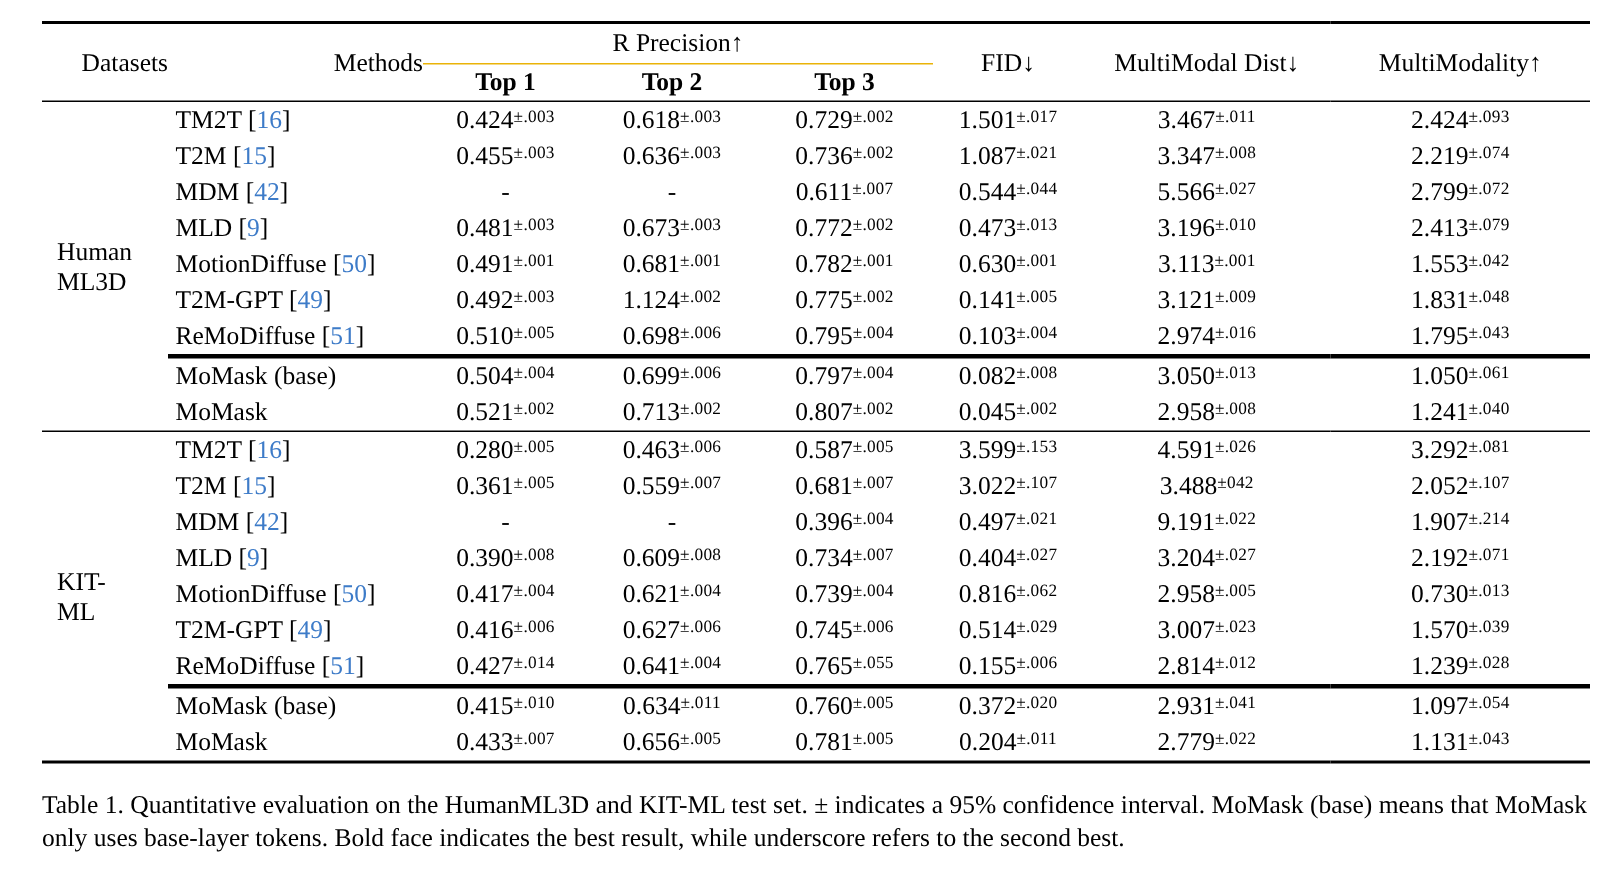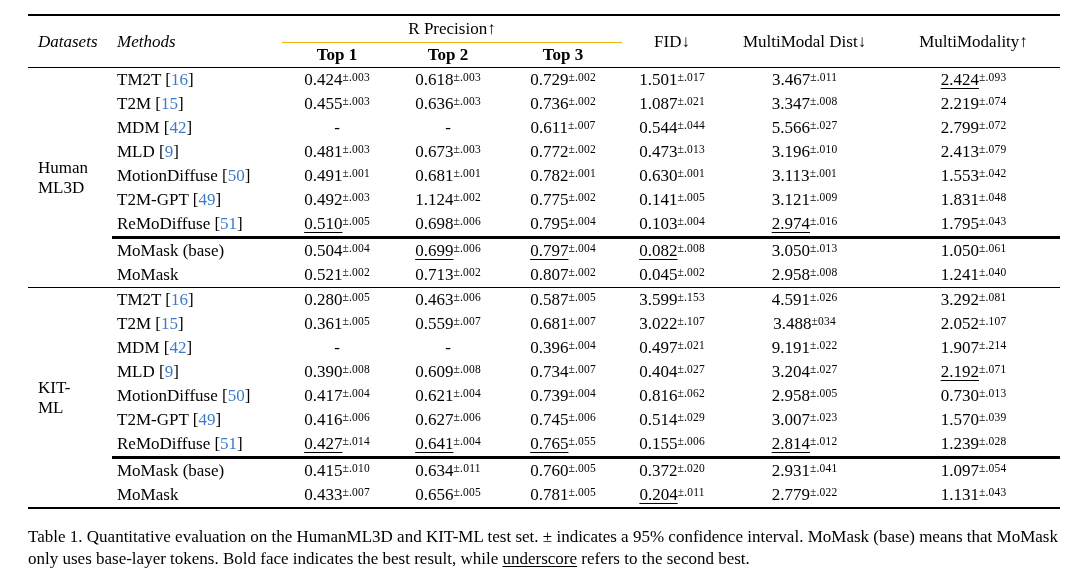--- a/index.html
+++ b/index.html
@@ -7,34 +7,34 @@
   body { width:1080px; height:581px; overflow:hidden; }
   .page { padding-top:14px; }
 
   table { border-collapse:collapse; table-layout:fixed;
     margin-left:28px; width:1032px;
     border-top:2px solid #000; border-bottom:2px solid #000; }
   thead { border-bottom:1.5px solid #000; }
   th { font-weight:normal; font-size:17px; padding:0; }
   thead tr:first-child th { height:26px; }
   thead tr:last-child th { height:24px;font-weight:bold; }
-  th.th-left { text-align:left; vertical-align:middle;font-style:italic; }
+  th.th-left { text-align:right; vertical-align:middle; }
   th.th-datasets { padding-left:10px; }
   th.th-methods { padding-left:5px; }
   th.th-rprec { border-bottom:1px solid #eab308; text-align:center; }
 
   td { font-size:17px; height:24px; padding:0; text-align:center; white-space:nowrap; }
   td.method { text-align:left; padding-left:5px; }
   td.dataset { text-align:left; padding-left:10px; vertical-align:middle; font-size:17px; }
   tr.sep td { border-top:3px solid #000000; }
   tbody.group2 { border-top:1.5px solid #000; }
 
   sup { font-size:11.5px; line-height:0; vertical-align:4px; letter-spacing:0.2px; }
   .b { font-weight:normal; }
-  .u { text-decoration:underline; text-underline-offset:2.5px;margin-top:28px; }
+  .u { text-underline-offset:2.5px;margin-top:28px; }
   .cite { color:#3d7bc8; }
 
   .caption { margin:17px 22px 0 28px; width:1030px;
     font-size:17px; line-height:1.32; text-align:justify; }
   .caption .u { text-underline-offset:2px; }
 </style>
 </head>
 <body>
 
 <div class="page">
@@ -164,21 +164,21 @@
           <td><span class="v">3.599</span><sup>±.153</sup></td>
           <td><span class="v">4.591</span><sup>±.026</sup></td>
           <td><span class="v b">3.292</span><sup>±.081</sup></td>
         </tr>
         <tr>
           <td class="method">T2M [<span class="cite" style="color: rgb(61, 123, 200);">15</span>]</td>
           <td><span class="v">0.361</span><sup>±.005</sup></td>
           <td><span class="v">0.559</span><sup>±.007</sup></td>
           <td><span class="v">0.681</span><sup>±.007</sup></td>
           <td><span class="v">3.022</span><sup>±.107</sup></td>
-          <td><span class="v">3.488</span><sup>±034</sup></td>
+          <td><span class="v">3.488</span><sup>±042</sup></td>
           <td><span class="v">2.052</span><sup>±.107</sup></td>
         </tr>
         <tr>
           <td class="method">MDM [<span class="cite" style="color: rgb(61, 123, 200);">42</span>]</td>
           <td><span class="v">-</span></td>
           <td><span class="v">-</span></td>
           <td><span class="v">0.396</span><sup>±.004</sup></td>
           <td><span class="v">0.497</span><sup>±.021</sup></td>
           <td><span class="v">9.191</span><sup>±.022</sup></td>
           <td><span class="v">1.907</span><sup>±.214</sup></td>

